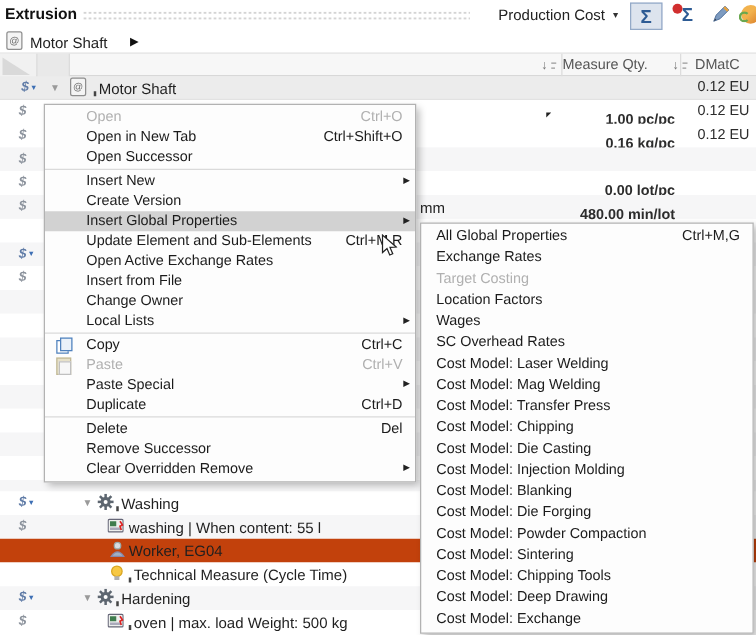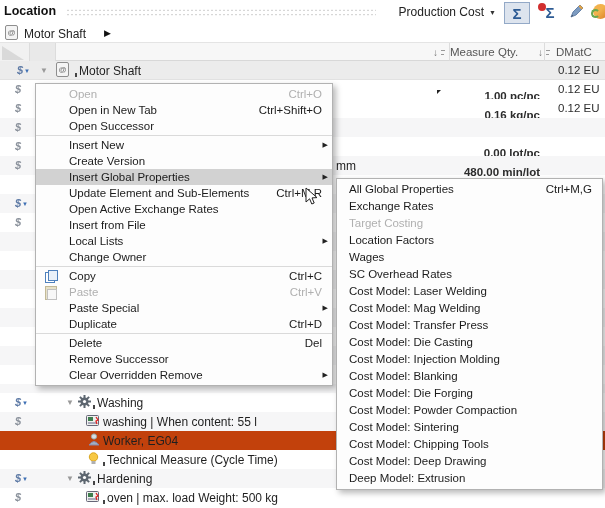--- a/index.html
+++ b/index.html
@@ -97,21 +97,21 @@
     background:#f4f4f4; border:1px solid #999; }
 
   
   #cursor { left:305px; top:187px; z-index:20; }
 </style>
 </head>
 <body>
 
 <div id="app">
 
-  <div id="panel-title" class="abs">Location</div>
+  <div id="panel-title" class="abs">Extrusion</div>
   <div id="dot-filler" class="abs"></div>
   <div id="view-selector" class="abs">Production Cost</div>
   <div id="view-selector-caret" class="abs">▼</div>
   <div id="sum-btn" class="abs tool-btn">
     <span class="sigma">Σ</span>
   </div>
   <div id="sum-update-btn" class="abs tool-btn">
     <span class="sigma">Σ</span>
     <span id="sum-update-badge"></span>
   </div>
@@ -270,49 +270,50 @@
       <div class="menu-item disabled"><span>Open</span><span class="mi-shortcut">Ctrl+O</span></div>
       <div class="menu-item"><span>Open in New Tab</span><span class="mi-shortcut">Ctrl+Shift+O</span></div>
       <div class="menu-item"><span>Open Successor</span></div>
       <div class="menu-sep"></div>
       <div class="menu-item"><span>Insert New</span><span class="mi-arrow">▶</span></div>
       <div class="menu-item"><span>Create Version</span></div>
       <div class="menu-item highlighted"><span>Insert Global Properties</span><span class="mi-arrow">▶</span></div>
       <div class="menu-item"><span>Update Element and Sub-Elements</span><span class="mi-shortcut">Ctrl+M,R</span></div>
       <div class="menu-item"><span>Open Active Exchange Rates</span></div>
       <div class="menu-item"><span>Insert from File</span></div>
+      <div class="menu-item"><span>Change Owner</span></div>
       <div class="menu-item"><span>Local Lists</span><span class="mi-arrow">▶</span></div>
-      <div class="menu-item"><span>Change Owner</span></div>
       <div class="menu-sep"></div>
       <div class="menu-item"><span class="mi-icon ic-copy"></span><span>Copy</span><span class="mi-shortcut">Ctrl+C</span></div>
       <div class="menu-item disabled"><span class="mi-icon ic-paste"></span><span>Paste</span><span class="mi-shortcut">Ctrl+V</span></div>
       <div class="menu-item"><span>Paste Special</span><span class="mi-arrow">▶</span></div>
       <div class="menu-item"><span>Duplicate</span><span class="mi-shortcut">Ctrl+D</span></div>
       <div class="menu-sep"></div>
       <div class="menu-item"><span>Delete</span><span class="mi-shortcut">Del</span></div>
       <div class="menu-item"><span>Remove Successor</span></div>
       <div class="menu-item"><span>Clear Overridden Remove</span><span class="mi-arrow">▶</span></div>
     </div>
   <div id="submenu" class="abs menu">
       <div class="menu-item"><span>All Global Properties</span><span class="mi-shortcut">Ctrl+M,G</span></div>
       <div class="menu-item"><span>Exchange Rates</span></div>
       <div class="menu-item disabled"><span>Target Costing</span></div>
       <div class="menu-item"><span>Location Factors</span></div>
       <div class="menu-item"><span>Wages</span></div>
       <div class="menu-item"><span>SC Overhead Rates</span></div>
       <div class="menu-item"><span>Cost Model: Laser Welding</span></div>
       <div class="menu-item"><span>Cost Model: Mag Welding</span></div>
       <div class="menu-item"><span>Cost Model: Transfer Press</span></div>
+      <div class="menu-item"><span>Cost Model: Chipping</span></div>
       <div class="menu-item"><span>Cost Model: Die Casting</span></div>
       <div class="menu-item"><span>Cost Model: Injection Molding</span></div>
       <div class="menu-item"><span>Cost Model: Blanking</span></div>
       <div class="menu-item"><span>Cost Model: Die Forging</span></div>
       <div class="menu-item"><span>Cost Model: Powder Compaction</span></div>
       <div class="menu-item"><span>Cost Model: Sintering</span></div>
       <div class="menu-item"><span>Cost Model: Chipping Tools</span></div>
       <div class="menu-item"><span>Cost Model: Deep Drawing</span></div>
-      <div class="menu-item"><span>Deep Model: Extrusion</span></div>
+      <div class="menu-item"><span>Cost Model: Exchange</span></div>
     </div>
 
   <svg id="cursor" class="abs" width="13" height="19" viewBox="0 0 13 19">
     <path d="M1 1 L1 15 L4.6 11.8 L6.8 17 L9.2 16 L7 10.9 L12 10.6 Z" fill="#fff" stroke="#222" stroke-width="1"></path>
   </svg>
 </div>
 
 </body></html>

